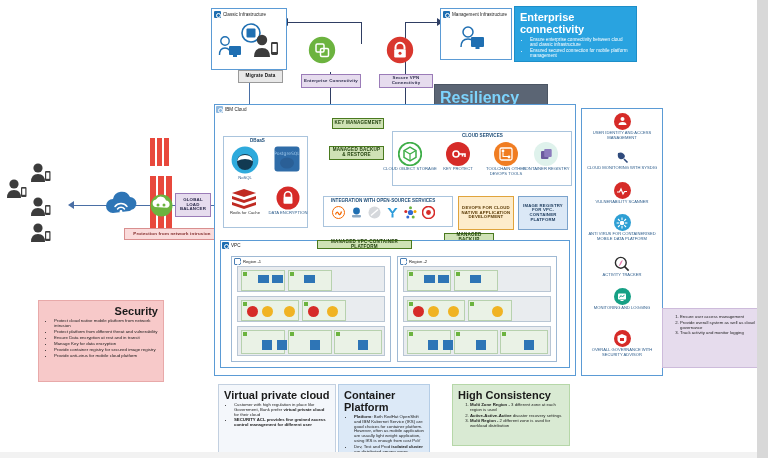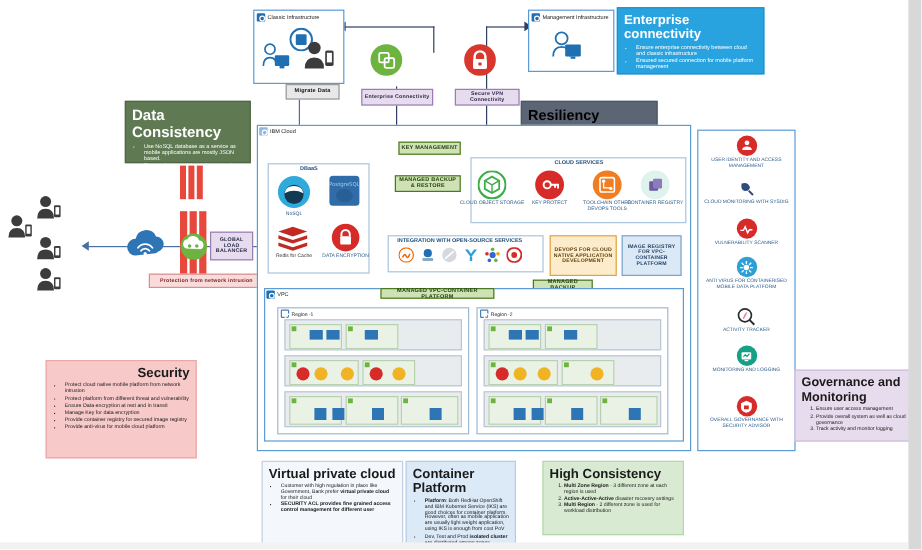--- a/index.html
+++ b/index.html
@@ -20,21 +20,21 @@
 
   .note-green{background:#5f7a52;border:1px solid #4e6544;color:#fff;}
   .note-green .nt{font-size:12.5px;color:#fff;}
   .note-green li{font-size:4.6px;color:#fff;}
 
   .note-blue{background:#29a3e0;border:1px solid #1d8ec8;color:#fff;}
   .note-blue .nt{font-size:11px;color:#fff;}
   .note-blue li{font-size:4.6px;color:#fff;}
 
   .note-slate{background:#5b6574;border:1px solid #4b5563;color:#fff;}
-  .note-slate .nt{font-size:12px;color:#000000;}
+  .note-slate .nt{font-size:16px;color:#7dd3fc;}
   .note-slate li{font-size:4.6px;color:#fff;}
 
   .note-pink{background:#f7c9c9;border:1px solid #e8a9a9;color:#1a1a1a;}
   .note-pink .nt{font-size:11px;text-align:right;}
   .note-pink li{font-size:4.4px;}
 
   .note-white{background:#f4f7fb;border:1px solid #c3d0e0;color:#1a1a1a;}
   .note-white .nt{font-size:11px;}
   .note-white li{font-size:4.3px;}
 
@@ -208,27 +208,20 @@
   </div>
   <div class="chip chip-purple" style="left:379px;top:74px;width:54px;height:14px;">Secure VPN Connectivity</div>
 
   <div class="note note-slate" style="left:434px;top:84px;width:114px;height:34px;">
     <span class="nt">Resiliency</span>
     <ul>
       <li>Continuous managed backup for storage, database and persistent volumes</li>
     </ul>
   </div>
 
-  <div class="note note-green" style="left:104px;top:84px;width:105px;height:52px;">
-    <span class="nt">Data Consistency</span>
-    <ul>
-      <li>Use NoSQL database as a service as mobile applications are mostly JSON based.</li>
-      <li>Ensure data consistency by integrating in-memory caching and retry.</li>
-    </ul>
-  </div>
 
   <svg class="abs" style="left:6px;top:178px;" width="22" height="22" viewBox="0 0 22 22">
     <circle cx="8" cy="6" r="4.6" fill="#3c3c3c"></circle>
       <path d="M1 20 q0-8 7-8 q7 0 7 8 z" fill="#3c3c3c"></path>
     <rect x="15" y="9" width="5.5" height="10" rx="1" fill="#3c3c3c"></rect>
       <rect x="16.2" y="10.6" width="3.1" height="6.2" fill="#fff"></rect>
   </svg>
   <svg class="abs" style="left:30px;top:162px;" width="22" height="22" viewBox="0 0 22 22">
     <circle cx="8" cy="6" r="4.6" fill="#3c3c3c"></circle>
       <path d="M1 20 q0-8 7-8 q7 0 7 8 z" fill="#3c3c3c"></path>
@@ -594,21 +587,20 @@
   <div class="note note-lgreen" style="left:452px;top:384px;width:118px;height:62px;">
     <span class="nt">High Consistency</span>
     <ol>
       <li><b>Multi Zone Region</b><span> - 3 different zone at each region is used</span></li>
       <li><b>Active-Active-Active</b><span> disaster recovery settings</span></li>
       <li><b>Multi Region</b><span> - 2 different zone is used for workload distribution</span></li>
     </ol>
   </div>
 
   <div class="note note-purple" style="left:662px;top:308px;width:100px;height:60px;">
-    <span class="nt">Governance and Monitoring</span>
     <ol>
       <li>Ensure user access management</li>
       <li>Provide overall system as well as cloud governance</li>
       <li>Track activity and monitor logging</li>
     </ol>
   </div>
 
   <div class="abs" style="left:757px;top:0;width:11px;height:458px;background:#d8d8d8;"></div>
   <div class="abs" style="left:0;top:452px;width:757px;height:6px;background:#f2f2f2;"></div>
 </div>

